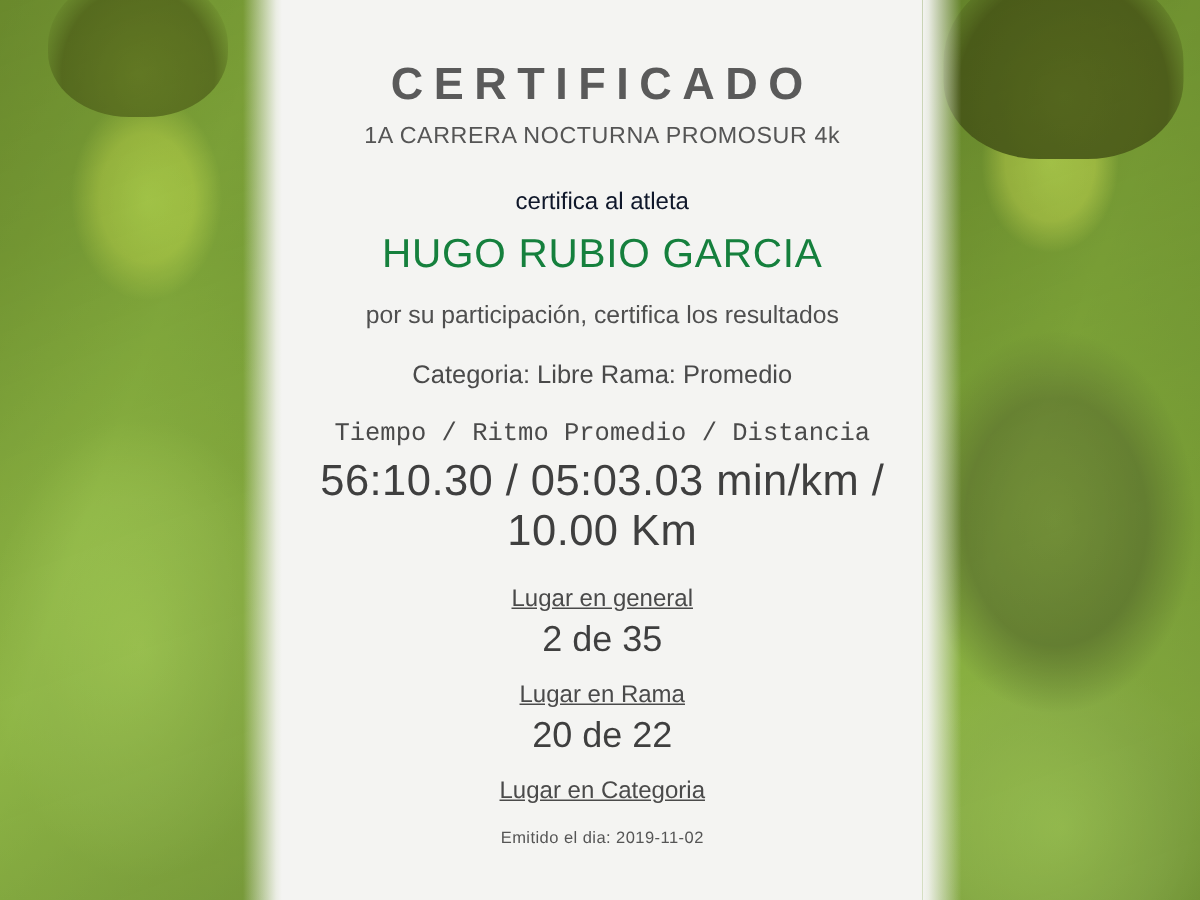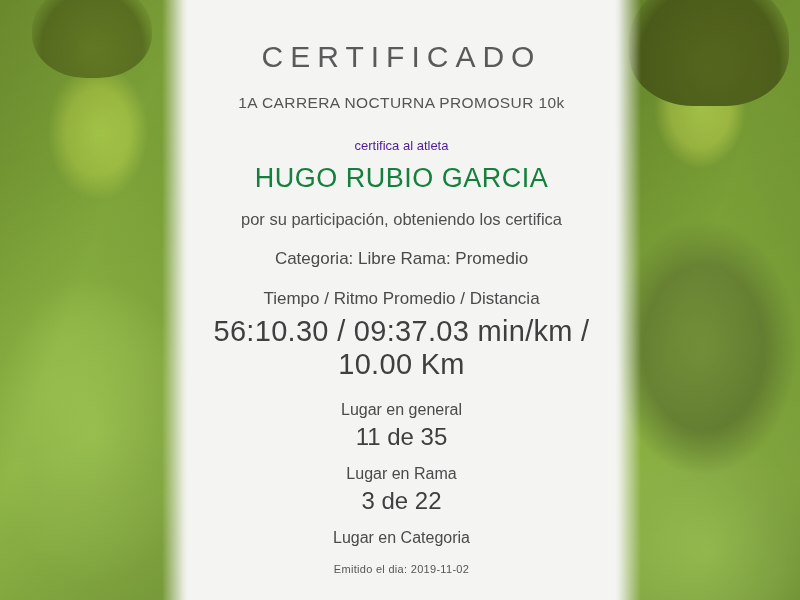--- a/index.html
+++ b/index.html
@@ -106,34 +106,34 @@
     top: 0;
     bottom: 0;
     text-align: center;
     color: #4a4a4a;
     padding-top: 40px;
     box-sizing: border-box;
   }
   .title {
     font-size: 30px;
     letter-spacing: 7px;
-    font-weight: normal;
+    font-weight: bold;
     color: #5a5a5a;
-    margin: 0 0 20px 0;
+    margin: 0 0 8px 0;
     font-family: "Liberation Sans", sans-serif;
   }
   .subtitle {
     font-size: 15.5px;
     letter-spacing: 0.4px;
     color: #555;
     margin: 0 0 26px 0;
   }
   .line-regular {
-    font-size: 13px;
-    color: #4c1d95;
+    font-size: 16px;
+    color: #0f172a;
     margin: 0 0 10px 0;
   }
   .athlete {
     font-size: 27px;
     color: #15803d;
     letter-spacing: 0.5px;
     margin: 0 0 16px 0;
   }
   .participation {
     font-size: 16.5px;
@@ -142,31 +142,33 @@
   }
   .category {
     font-size: 17px;
     color: #4a4a4a;
     margin: 0 0 20px 0;
   }
   .metrics-label {
     font-size: 17px;
     color: #4a4a4a;
     margin: 0 0 6px 0;
+    font-family: Liberation Mono, monospace;
   }
   .metrics-value {
     font-size: 29px;
     color: #3f3f3f;
     margin: 0 0 20px 0;
     letter-spacing: 0.3px;
   }
   .rank-label {
     font-size: 16px;
     color: #4a4a4a;
     margin: 0 0 4px 0;
+    text-decoration: underline;
   }
   .rank-value {
     font-size: 24px;
     color: #3f3f3f;
     margin: 0 0 14px 0;
   }
   .issued {
     font-size: 11px;
     color: #555;
     margin: 16px 0 0 0;
@@ -193,36 +195,36 @@
     <div class="ph-hair-r"></div>
     <div class="ph-shadow"></div>
     <div class="ph-tint"></div>
     <div class="ph-tint2"></div>
     <div class="ph-edge"></div>
   </div>
 
   <div class="content">
 
     <h1 class="title">CERTIFICADO</h1>
-    <div class="subtitle">1A CARRERA NOCTURNA PROMOSUR 10k</div>
+    <div class="subtitle">1A CARRERA NOCTURNA PROMOSUR 4k</div>
 
     <div class="line-regular">certifica al atleta</div>
     <div class="athlete">HUGO RUBIO GARCIA</div>
 
-    <div class="participation">por su participación, obteniendo los certifica</div>
+    <div class="participation">por su participación, certifica los resultados</div>
 
     <div class="category">Categoria: Libre Rama: Promedio</div>
 
     <div class="metrics-label">Tiempo / Ritmo Promedio / Distancia</div>
-    <div class="metrics-value">56:10.30 / 09:37.03 min/km / 10.00 Km</div>
+    <div class="metrics-value">56:10.30 / 05:03.03 min/km / 10.00 Km</div>
 
     <div class="rank-label">Lugar en general</div>
-    <div class="rank-value">11 de 35</div>
+    <div class="rank-value">2 de 35</div>
 
     <div class="rank-label">Lugar en Rama</div>
-    <div class="rank-value">3 de 22</div>
+    <div class="rank-value">20 de 22</div>
 
     <div class="rank-label">Lugar en Categoria</div>
 
     <div class="issued">Emitido el dia: 2019-11-02</div>
 
   </div>
 </div>
 
 </body></html>

